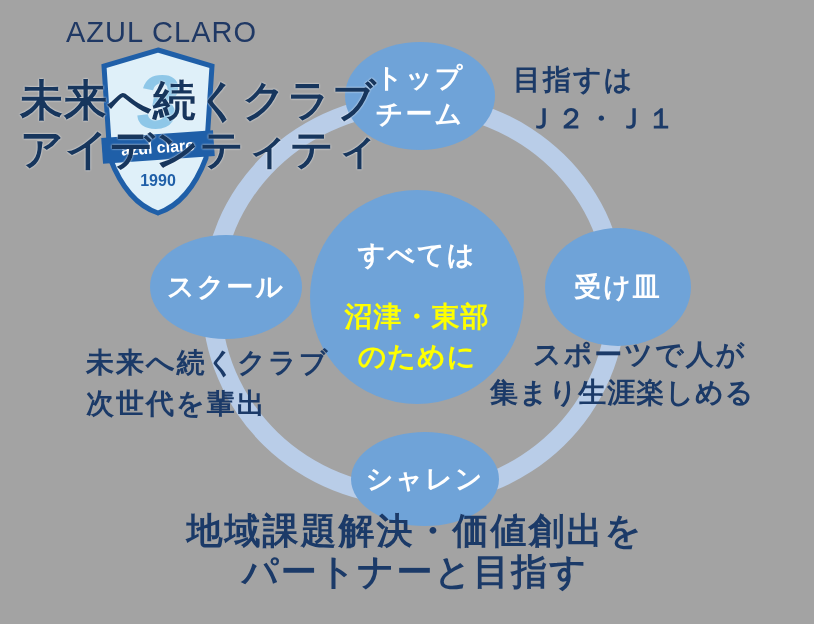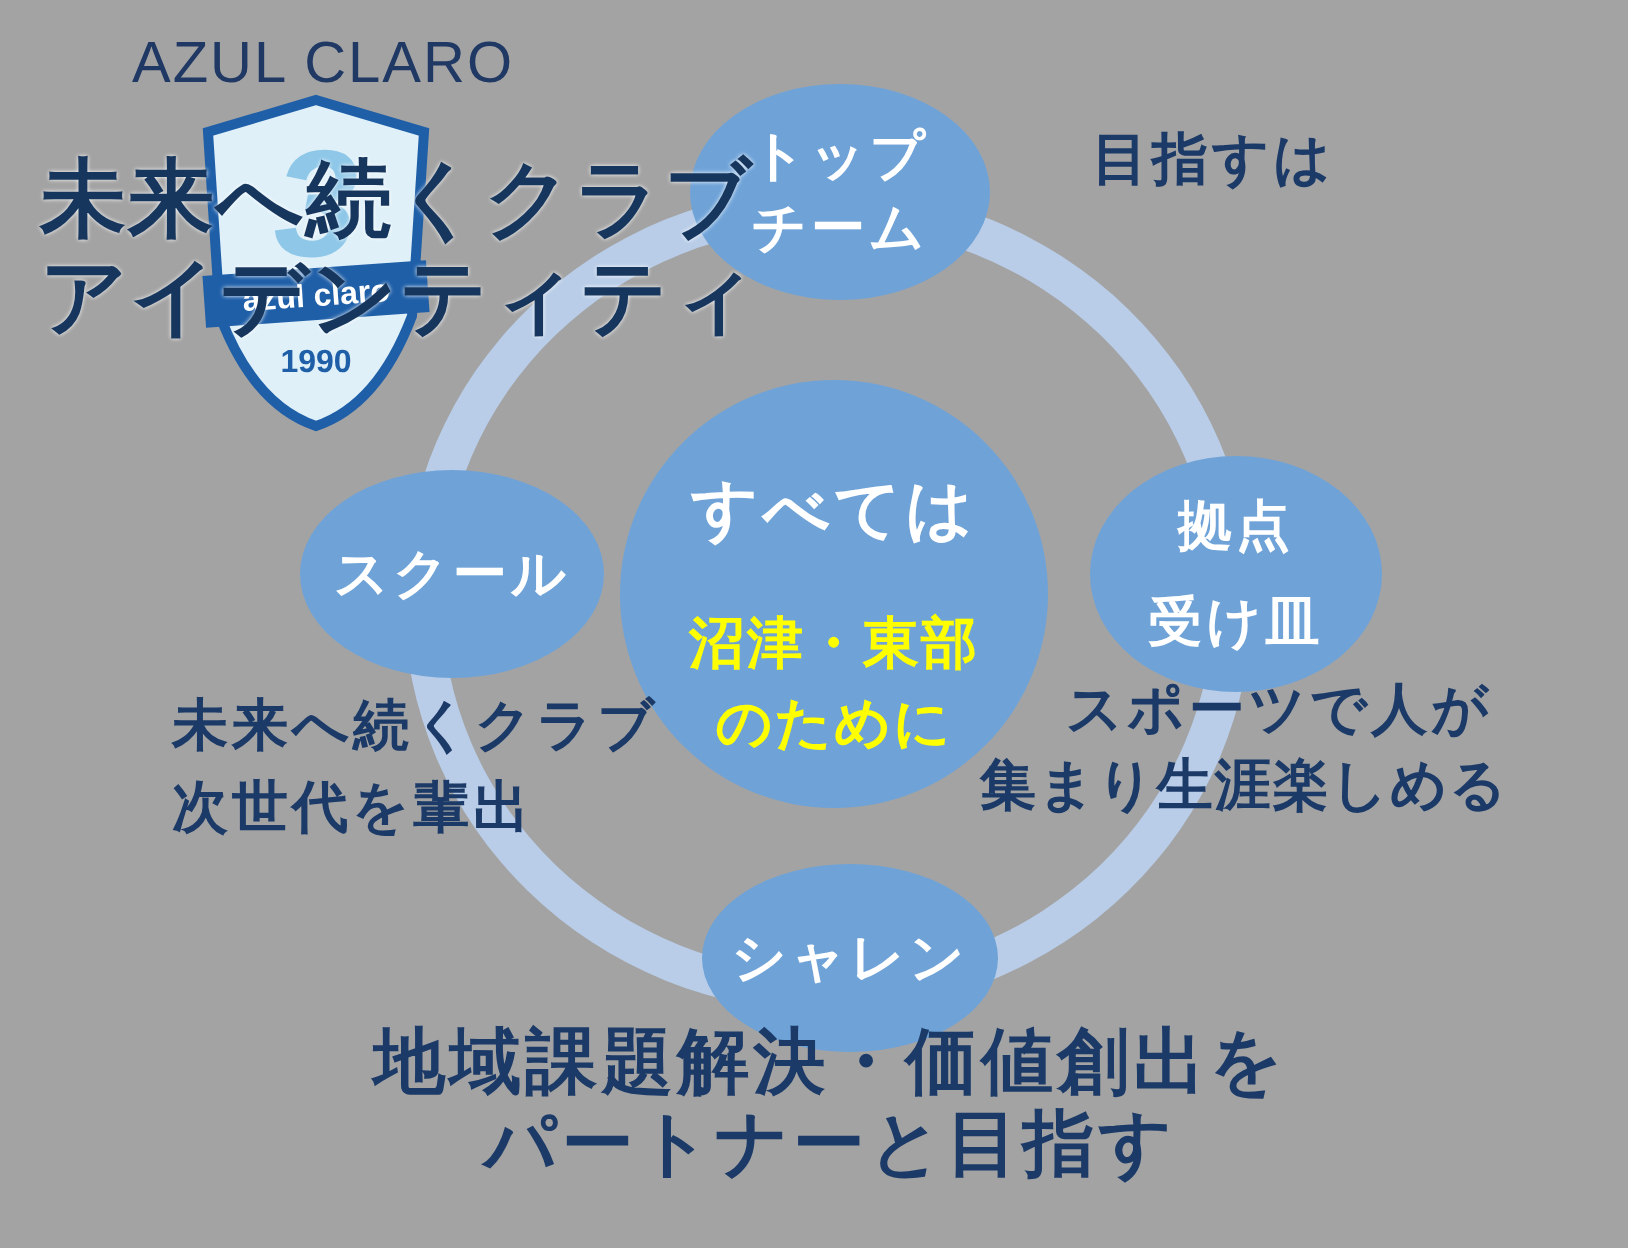--- a/index.html
+++ b/index.html
@@ -59,25 +59,25 @@
   .node-right .nline{line-height:48px;}
   .node-left{left:150px;top:235px;width:152px;height:104px;}
   .node-bottom{left:351px;top:432px;width:148px;height:94px;}
   
   .center-circle{
     position:absolute;left:310px;top:190px;width:214px;height:214px;
     background:var(--node);border-radius:50%;
     display:flex;flex-direction:column;align-items:center;justify-content:center;
     z-index:2;text-align:center;
   }
-  .center-white{color:#ffffff;font-weight:bold;font-size:33px;letter-spacing:2px;margin-top:20px;}
+  .center-white{color:#ffffff;font-weight:bold;font-size:27px;letter-spacing:2px;margin-top:20px;}
   .center-yellow{color:var(--yellow);font-weight:bold;font-size:28px;line-height:40px;margin-top:24px;letter-spacing:1px;}
   
   .anno{position:absolute;font-weight:bold;color:var(--navy);z-index:4;white-space:nowrap;}
-  .anno-goal{left:513px;top:60px;font-size:28px;line-height:39px;letter-spacing:2px;margin-left:33px;}
+  .anno-goal{left:513px;top:60px;font-size:28px;line-height:39px;letter-spacing:2px;}
   .anno-goal .l2{padding-left:14px;}
   .anno-hub-l1{left:533px;top:336px;font-size:28px;letter-spacing:2px;}
   .anno-hub-l2{left:490px;top:374px;font-size:28px;letter-spacing:1px;}
   .anno-school{left:86px;top:342px;font-size:28px;line-height:41px;letter-spacing:2px;}
   .anno-sharen{left:160px;top:510px;width:510px;text-align:center;font-size:36px;line-height:41px;letter-spacing:2px;}
 </style>
 </head>
 <body>
 
 <div class="stage">
@@ -110,34 +110,34 @@
       <div>のために</div>
     </div>
   </div>
 
   <div class="node node-top">
     <div class="nline">トップ</div>
     <div class="nline">チーム</div>
   </div>
 
   <div class="node node-right">
-    <div class="nline">拠点</div>
     <div class="nline">受け皿</div>
   </div>
 
   <div class="node node-left">
     <div class="nline">スクール</div>
   </div>
 
   <div class="node node-bottom">
     <div class="nline">シャレン</div>
   </div>
 
   <div class="anno anno-goal">
     <div class="l1">目指すは</div>
+    <div class="l2">Ｊ２・Ｊ１</div>
   </div>
 
   <div class="anno anno-hub-l1">スポーツで人が</div>
   <div class="anno anno-hub-l2">集まり生涯楽しめる</div>
 
   <div class="anno anno-school">
     <div>未来へ続くクラブ</div>
     <div>次世代を輩出</div>
   </div>
 

